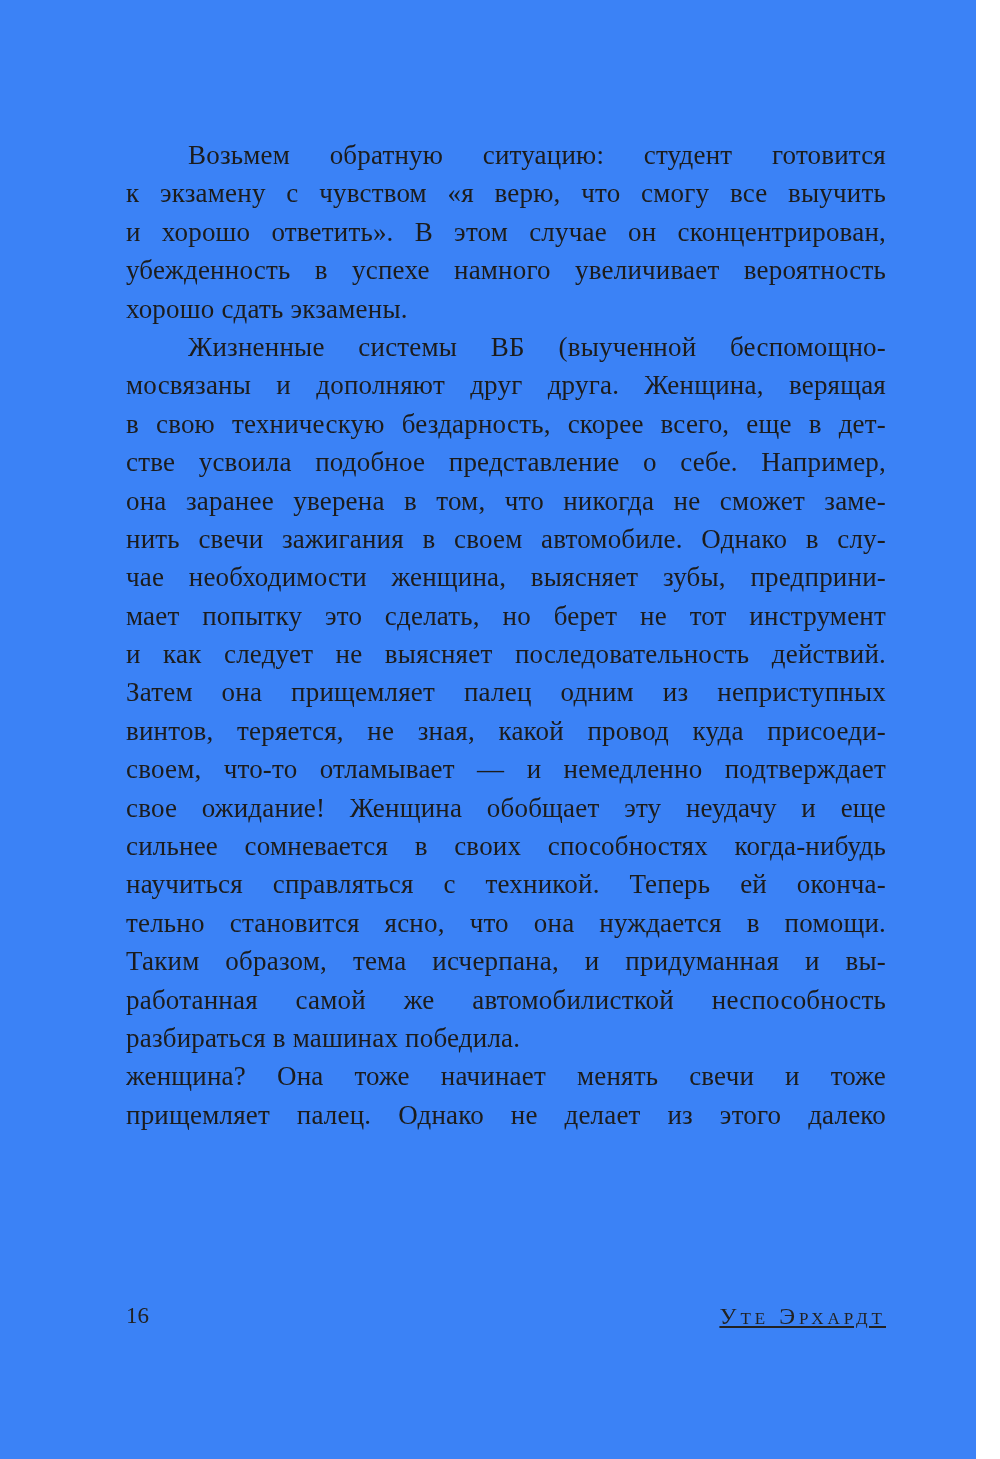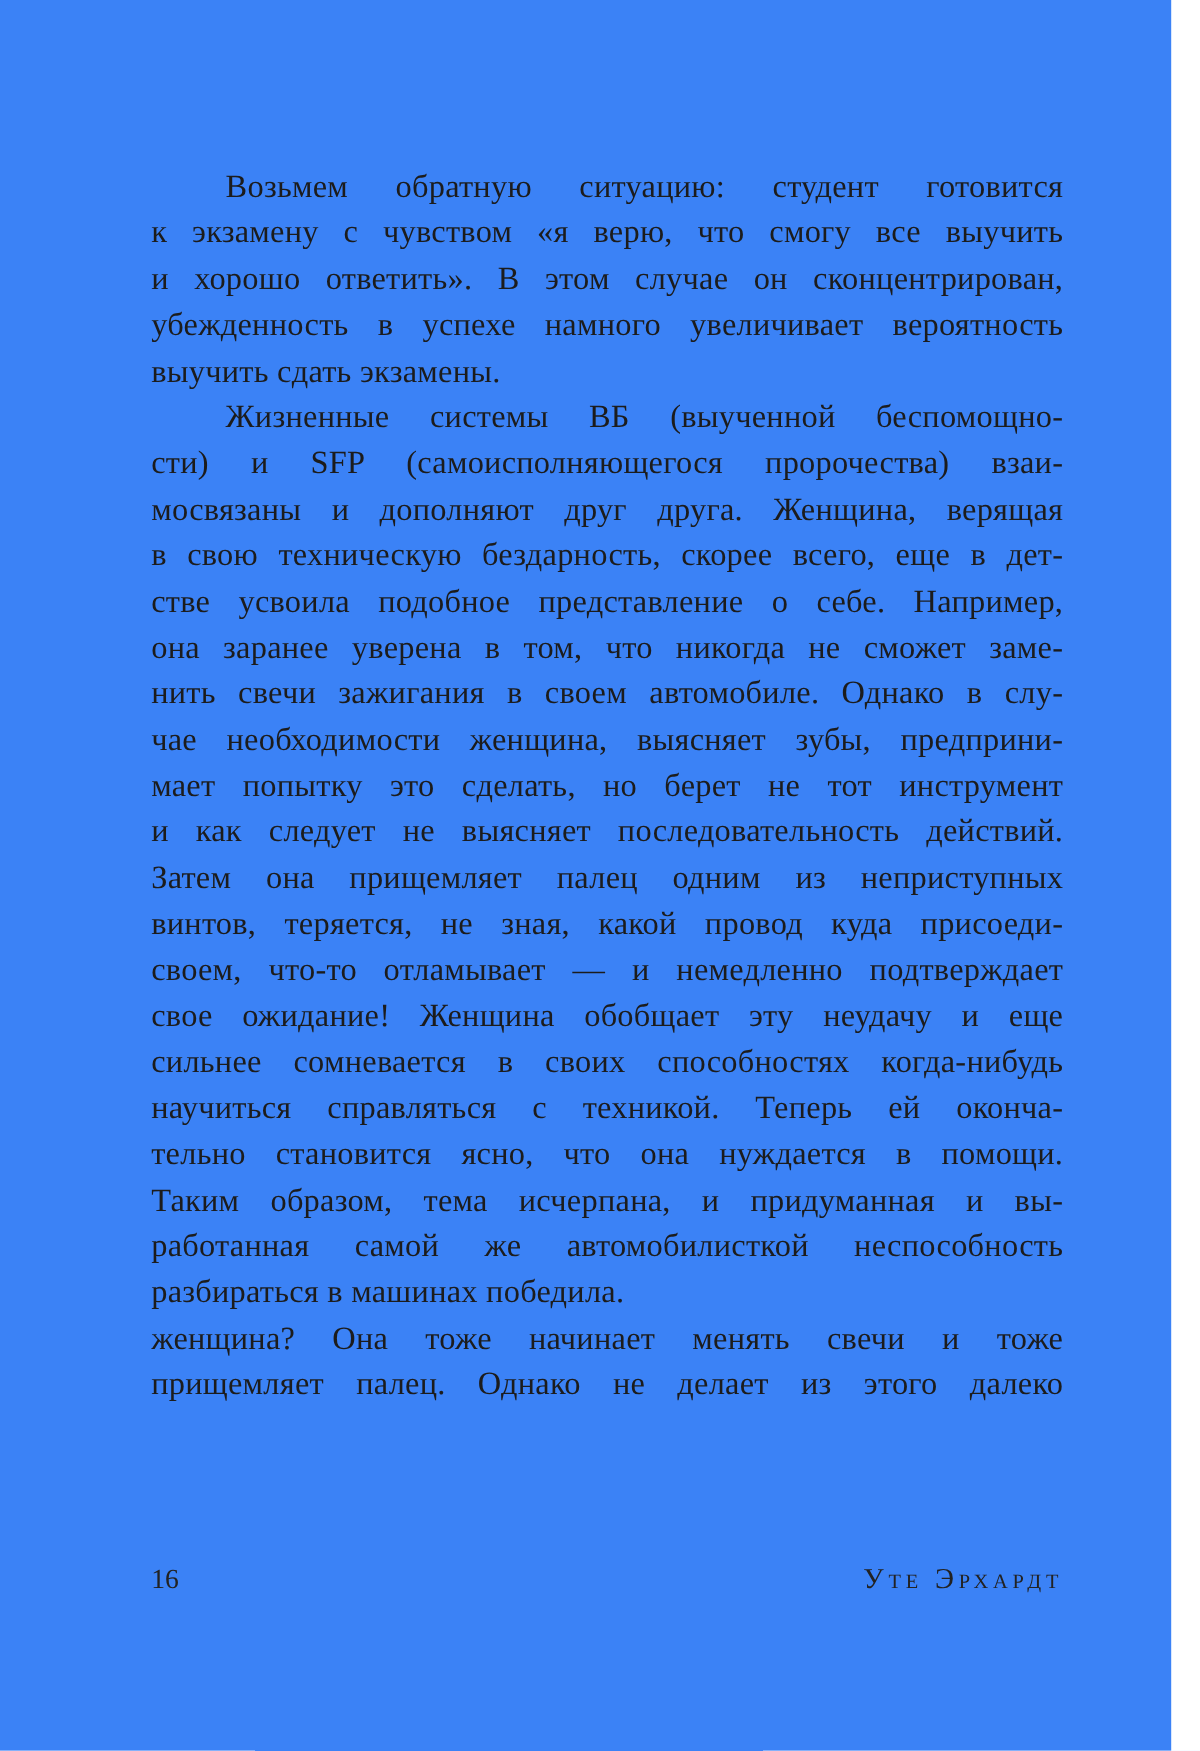--- a/index.html
+++ b/index.html
@@ -52,34 +52,34 @@
   }
   .page-number {
     font-size: 23px;
     color: #222222;
   }
   .running-title {
     font-variant: small-caps;
     letter-spacing: 4px;
     font-size: 24px;
     color: #222222;
+    text-decoration: underline;
   }
 </style>
 </head>
 <body>
 
 <div class="page">
   <div class="text-block" id="text-block">
       <div class="line indent">Возьмем обратную ситуацию: студент готовится</div>
       <div class="line">к экзамену с чувством «я верю, что смогу все выучить</div>
       <div class="line">и хорошо ответить». В этом случае он сконцентрирован,</div>
       <div class="line">убежденность в успехе намного увеличивает вероятность</div>
-      <div class="line last">выучить сдать экзамены.</div>
+      <div class="line last">хорошо сдать экзамены.</div>
       <div class="line indent">Жизненные системы ВБ (выученной беспомощно-</div>
-      <div class="line">сти) и SFP (самоисполняющегося пророчества) взаи-</div>
       <div class="line">мосвязаны и дополняют друг друга. Женщина, верящая</div>
       <div class="line">в свою техническую бездарность, скорее всего, еще в дет-</div>
       <div class="line">стве усвоила подобное представление о себе. Например,</div>
       <div class="line">она заранее уверена в том, что никогда не сможет заме-</div>
       <div class="line">нить свечи зажигания в своем автомобиле. Однако в слу-</div>
       <div class="line">чае необходимости женщина, выясняет зубы, предприни-</div>
       <div class="line">мает попытку это сделать, но берет не тот инструмент</div>
       <div class="line">и как следует не выясняет последовательность действий.</div>
       <div class="line">Затем она прищемляет палец одним из неприступных</div>
       <div class="line">винтов, теряется, не зная, какой провод куда присоеди-</div>

